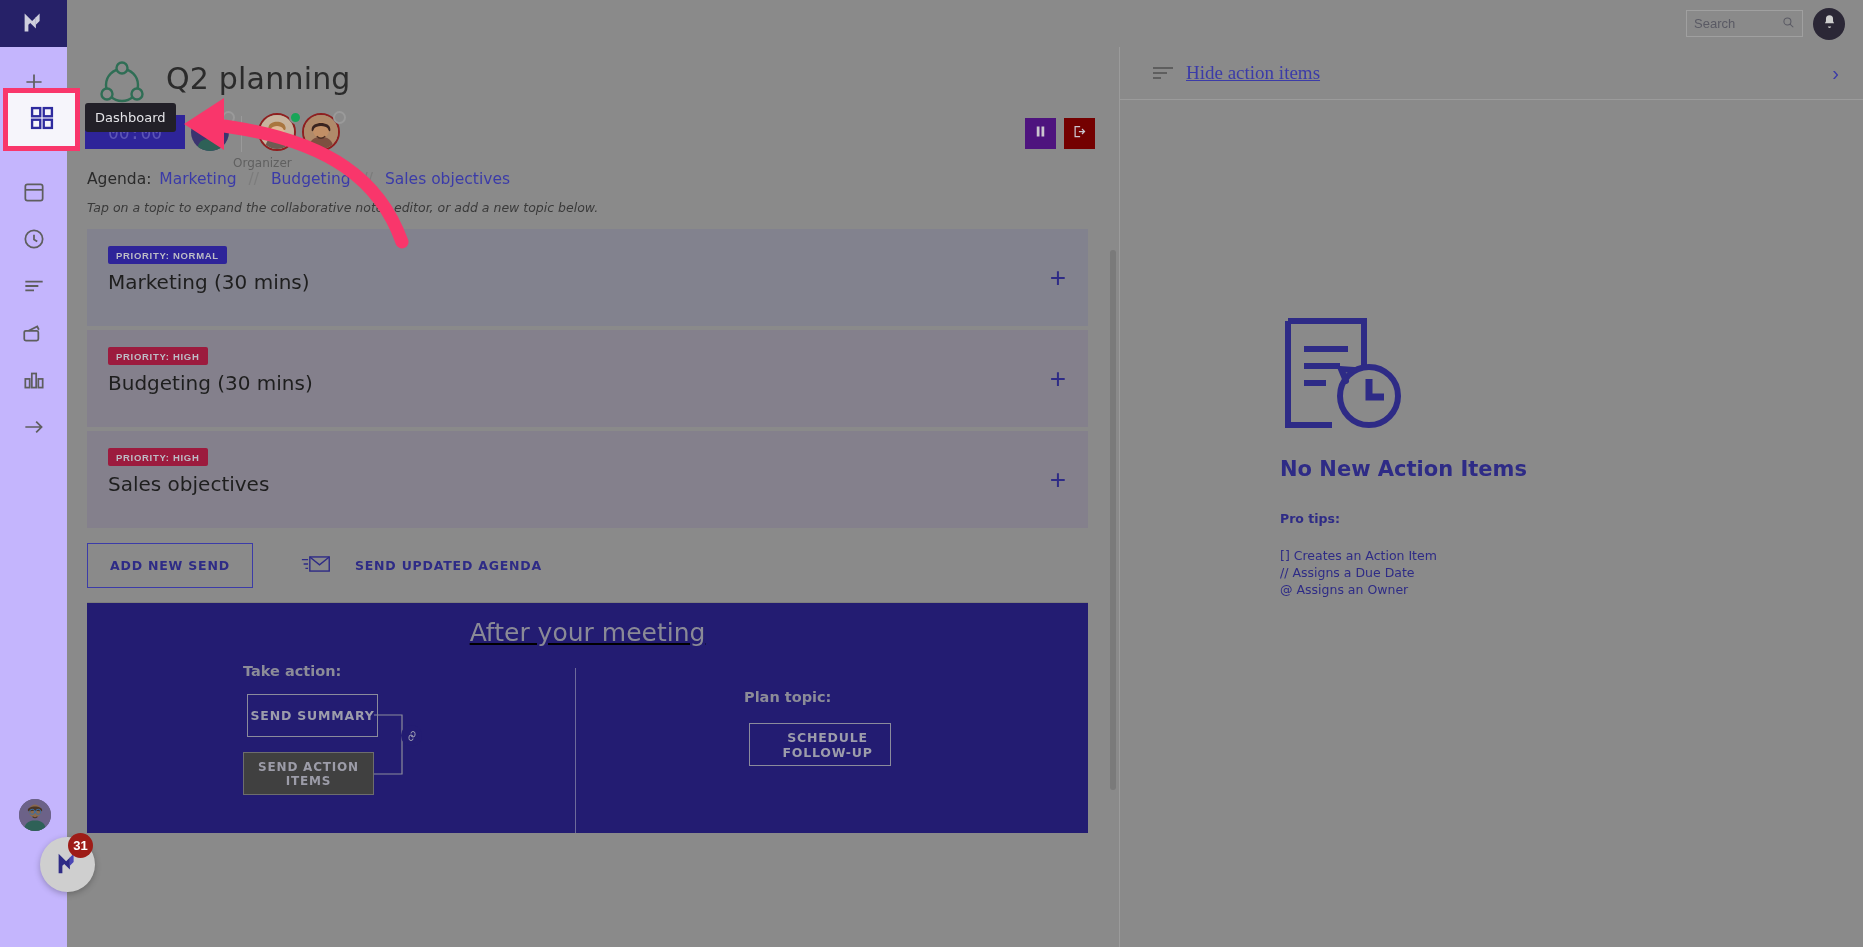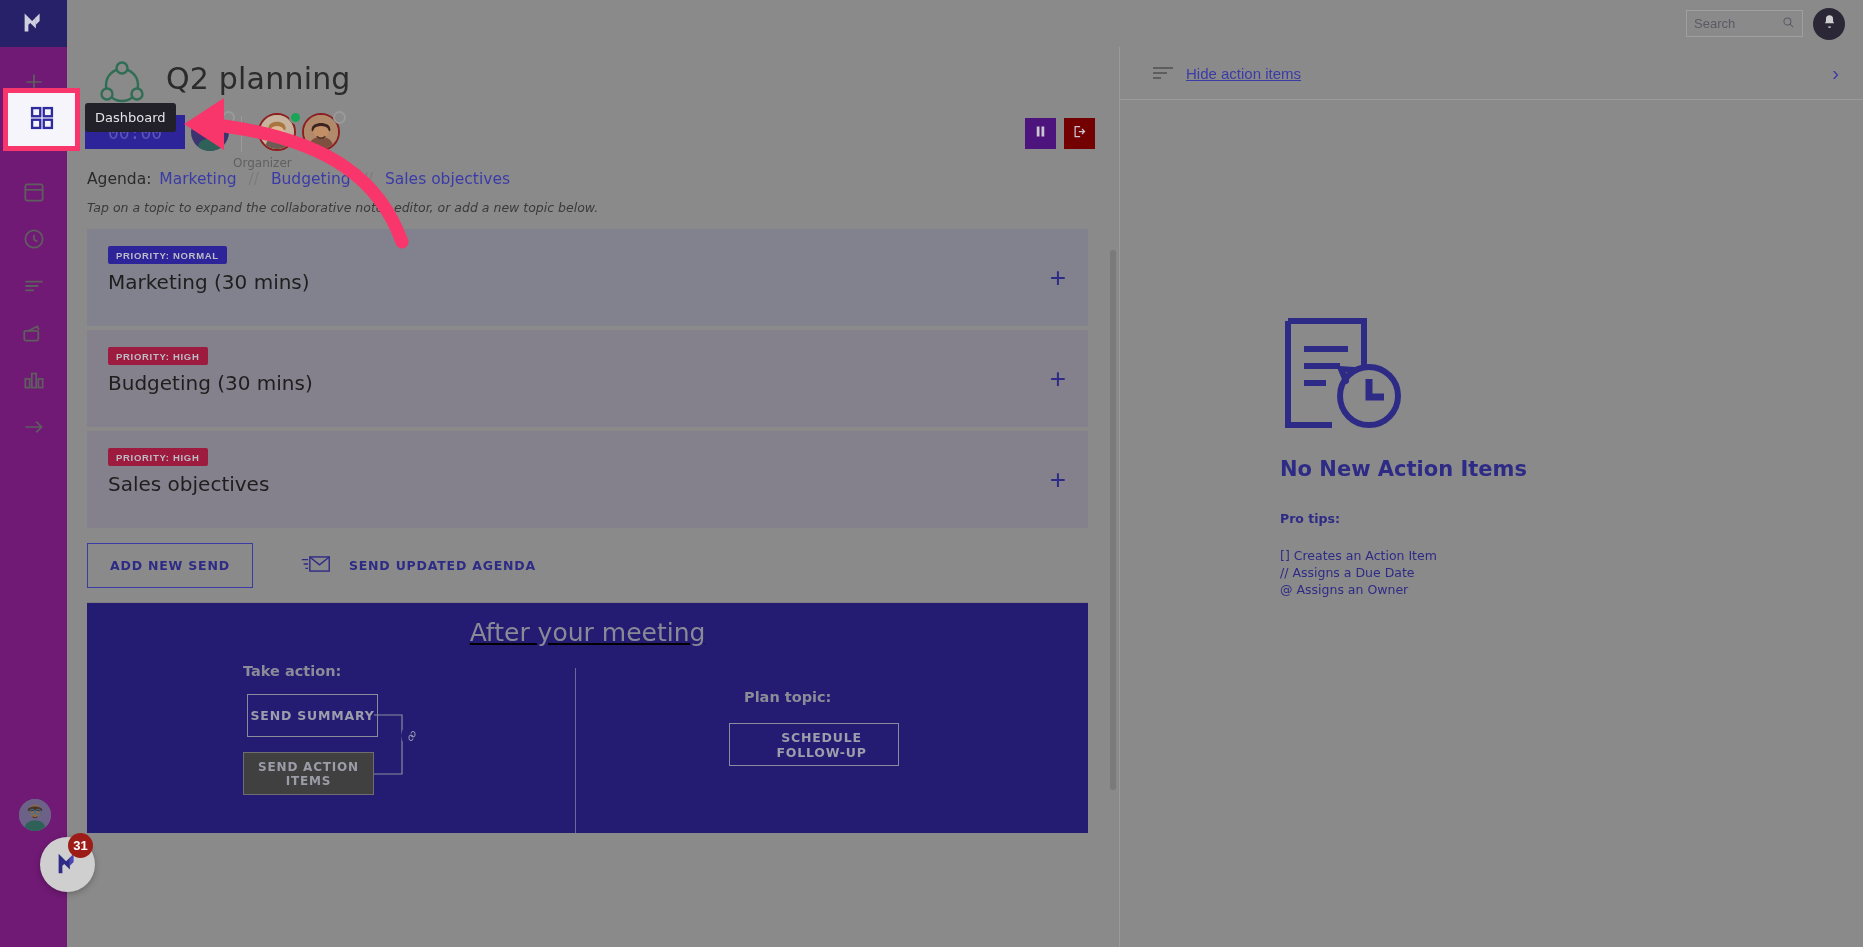--- a/index.html
+++ b/index.html
@@ -8,21 +8,21 @@
     overflow: hidden;
     font-family: "Liberation Sans", sans-serif;
     background: #8a8a8a;
   }
 
   
 
   
   #rail {
     position: absolute; left: 0; top: 0; width: 67px; height: 947px;
-    background: #701a75;
+    background: #c4b5fd;
     z-index: 30;
   }
   #rail-logo {
     width: 67px; height: 47px;
     background: #262168;
     display: flex; align-items: center; justify-content: center;
   }
   #rail-logo svg { width: 30px; height: 30px; }
   .rail-btn {
     width: 67px; height: 47px;
@@ -204,21 +204,21 @@
     padding-bottom: 14px;
     border-bottom: 1px solid #7e7e7e;
   }
   #add-topic-btn {
     border: 1px solid #3b3ba8; background: transparent;
     color: #2e2b86; font-size: 12.5px; font-weight: bold; letter-spacing: .8px;
     padding: 14px 22px;
     font-family: "DejaVu Sans", sans-serif;
   }
   #send-agenda-btn {
-    display: flex; align-items: center; gap: 18px;
+    display: flex; align-items: center; gap: 24px;
     margin-left: 48px; color: #2e2b86;
     font-size: 12.5px; font-weight: bold; letter-spacing: .8px;
     font-family: "DejaVu Sans", sans-serif;
   }
   #send-agenda-btn svg { width: 30px; height: 22px; }
 
   
   #after {
     margin-left: 20px; 
     width: 1001px; height: 230px;
@@ -253,42 +253,42 @@
     font-size: 12px;
   }
   #link-connector { position: absolute; left: 287px; top: 91px; width: 44px; height: 101px; }
   #link-icon {
     position: absolute; left: 314px; top: 122px;
     width: 21px; height: 21px; border-radius: 50%;
     background: #231c72; display: flex; align-items: center; justify-content: center;
   }
   #link-icon svg { width: 12px; height: 12px; color: #9c9cb2; }
   #plan-ahead { position: absolute; left: 657px; top: 86px; }
-  #schedule-btn { position: absolute; left: 642px; top: 120px; width: 170px; padding-left: 15px; }
+  #schedule-btn { position: absolute; left: 662px; top: 120px; width: 142px; padding-left: 15px; }
 
   
   #scroll-track {
     position: absolute; left: 1110px; top: 250px;
     width: 6px; height: 540px; background: #7a7a7a; border-radius: 3px;
     z-index: 12;
   }
   #rightpanel {
     position: absolute; left: 1119px; top: 47px; right: 0; bottom: 0;
     background: #8a8a8a;
     border-left: 1px solid #9b9b9b;
   }
   #rp-header {
     height: 53px; display: flex; align-items: center;
     padding-left: 32px; border-bottom: 1px solid #9b9b9b;
     position: relative;
   }
   #rp-lines { width: 22px; height: 16px; margin-right: 12px; }
   #hide-action-link {
-    color: #3b3ba8; text-decoration: underline; font-size: 15px;
-    font-family: Liberation Sans, sans-serif;
+    color: #3b3ba8; text-decoration: underline; font-size: 19px;
+    font-family: Liberation Serif, serif;
   }
   #rp-collapse {
     position: absolute; right: 24px; top: 50%; transform: translateY(-50%);
     color: #3b3ba8; font-size: 20px; line-height: 1;
   }
   #rp-body {
     padding-top: 215px; padding-left: 160px;
   }
   #empty-icon svg { width: 126px; height: 122px; }
   #empty-title {

